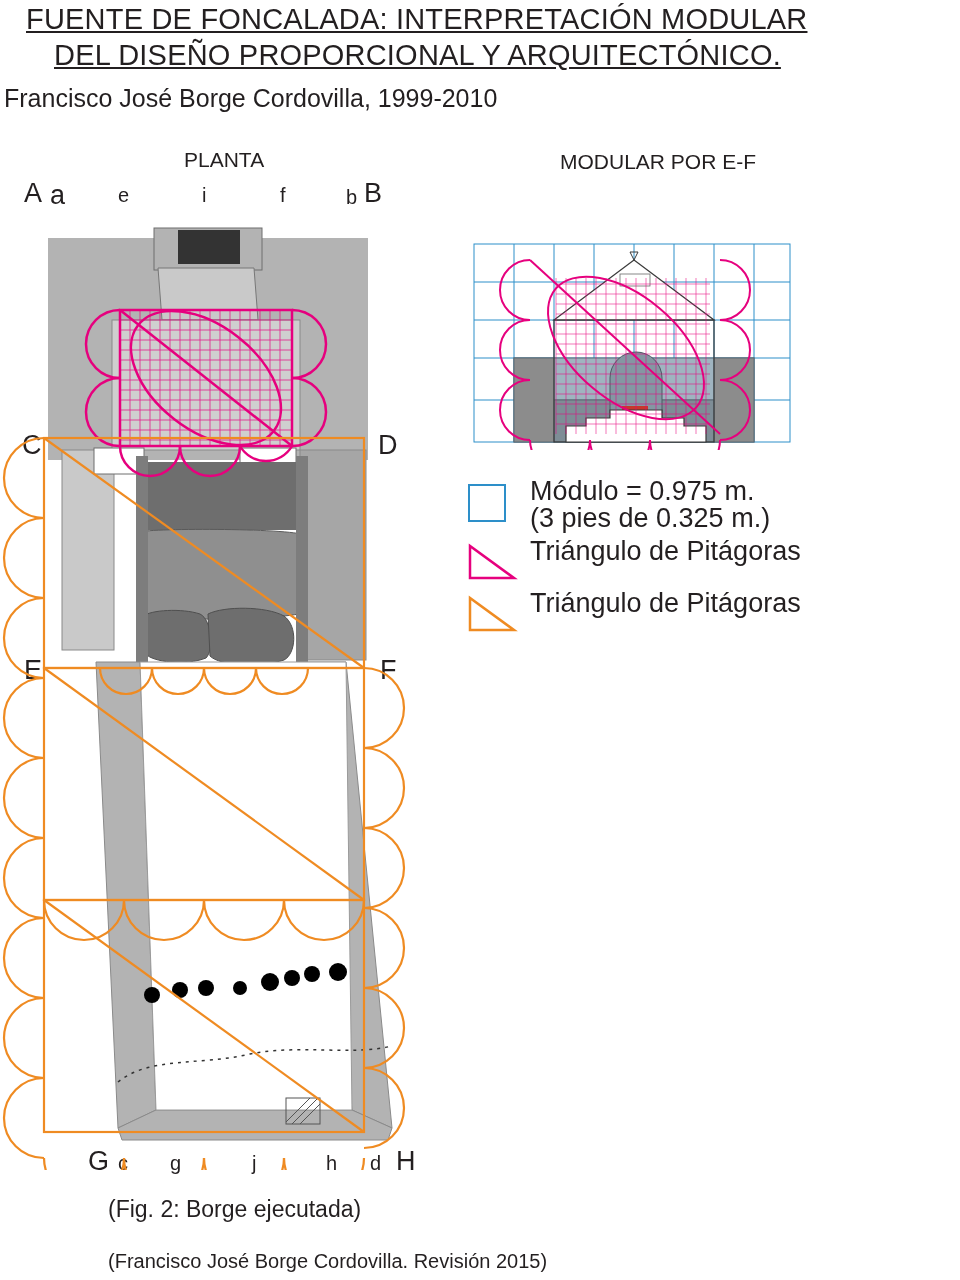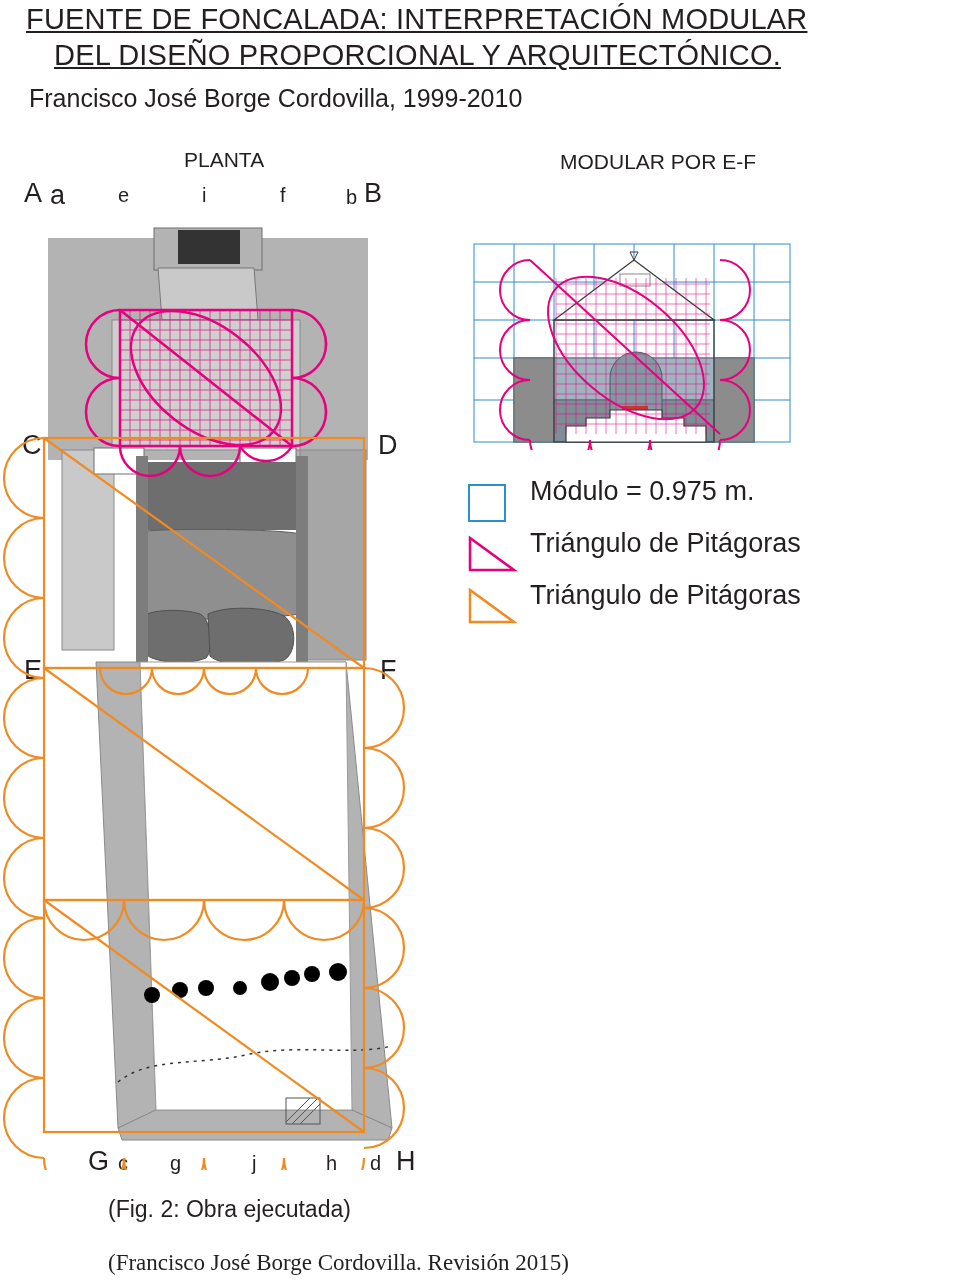--- a/index.html
+++ b/index.html
@@ -8,37 +8,37 @@
     background:#ffffff;
     font-family:"Liberation Sans", sans-serif;
     color:#231f20;
   }
   .abs{position:absolute;}
   #title-line1,#title-line2{
     font-size:29px;letter-spacing:0.2px;line-height:34px;text-decoration:underline;
   }
   #title-line1{left:26px;top:2px;width:920px;}
   #title-line2{left:26px;top:38px;width:920px;margin-left:28px;}
-  #author{left:29px;top:84px;font-size:25px;}
+  #author{left:4px;top:84px;font-size:25px;}
   .section-title{font-size:21px;margin-left:36px;}
   #planta-title{left:148px;top:148px;}
   #alzado-title{left:524px;top:150px;}
 
   .lbl{font-size:27px;}
   .lbl-small{font-size:20px;}
 
   
   .legend{position:absolute;left:464px;top:478px;width:420px;}
   .legend-row{display:flex;align-items:flex-start;margin-bottom:6px;}
   .legend-swatch{width:56px;flex:0 0 56px;height:46px;position:relative;}
   .legend-text{font-size:27px;line-height:27px;padding-left:10px;}
   .sq{position:absolute;left:4px;top:6px;width:38px;height:38px;border:2px solid #2d8fc9;box-sizing:border-box;}
 
   #caption1{left:108px;top:1196px;font-size:23px;}
-  #caption2{left:108px;top:1250px;font-size:23px;font-family:Liberation Serif, serif;}
+  #caption2{left:108px;top:1250px;font-size:20px;}
 
   svg{display:block;}
 </style>
 </head>
 <body>
 
 <div class="abs" id="title-line1">FUENTE DE FONCALADA: INTERPRETACIÓN MODULAR</div>
 <div class="abs" id="title-line2">DEL DISEÑO PROPORCIONAL Y ARQUITECTÓNICO.</div>
 <div class="abs" id="author">Francisco José Borge Cordovilla, 1999-2010</div>
 
@@ -298,20 +298,21 @@
 </div>
 
 <div class="legend">
 
   <div class="legend-row">
     <div class="legend-swatch">
       <div class="sq"></div>
     </div>
     <div class="legend-text">
       <div>Módulo = 0.975 m.</div>
+      <div>(3 pies de 0.325 m.)</div>
     </div>
   </div>
 
   <div class="legend-row">
     <div class="legend-swatch">
       <svg width="56" height="46" viewBox="0 0 56 46">
         <path d="M6 8 L6 40 L50 40 Z" fill="none" stroke="#e6007e" stroke-width="2.5"></path>
       </svg>
     </div>
     <div class="legend-text">
@@ -325,14 +326,14 @@
         <path d="M6 8 L6 40 L50 40 Z" fill="none" stroke="#ef8b22" stroke-width="2.5"></path>
       </svg>
     </div>
     <div class="legend-text">
       <div>Triángulo de Pitágoras</div>
     </div>
   </div>
 
 </div>
 
-<div class="abs" id="caption1">(Fig. 2: Obra ejecutada)</div>
+<div class="abs" id="caption1">(Fig. 2: Borge ejecutada)</div>
 <div class="abs" id="caption2">(Francisco José Borge Cordovilla. Revisión 2015)</div>
 
 </body></html>

